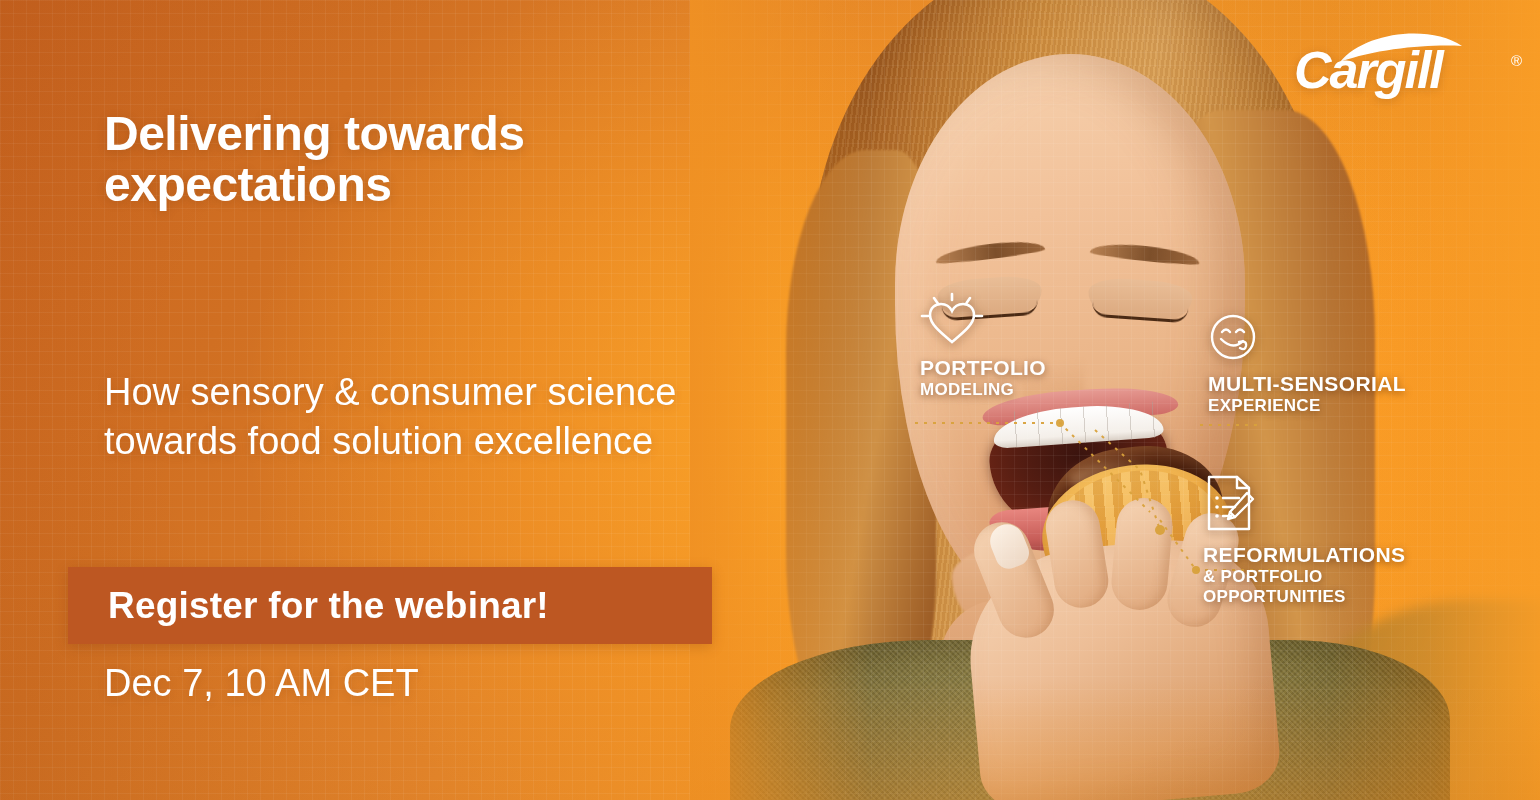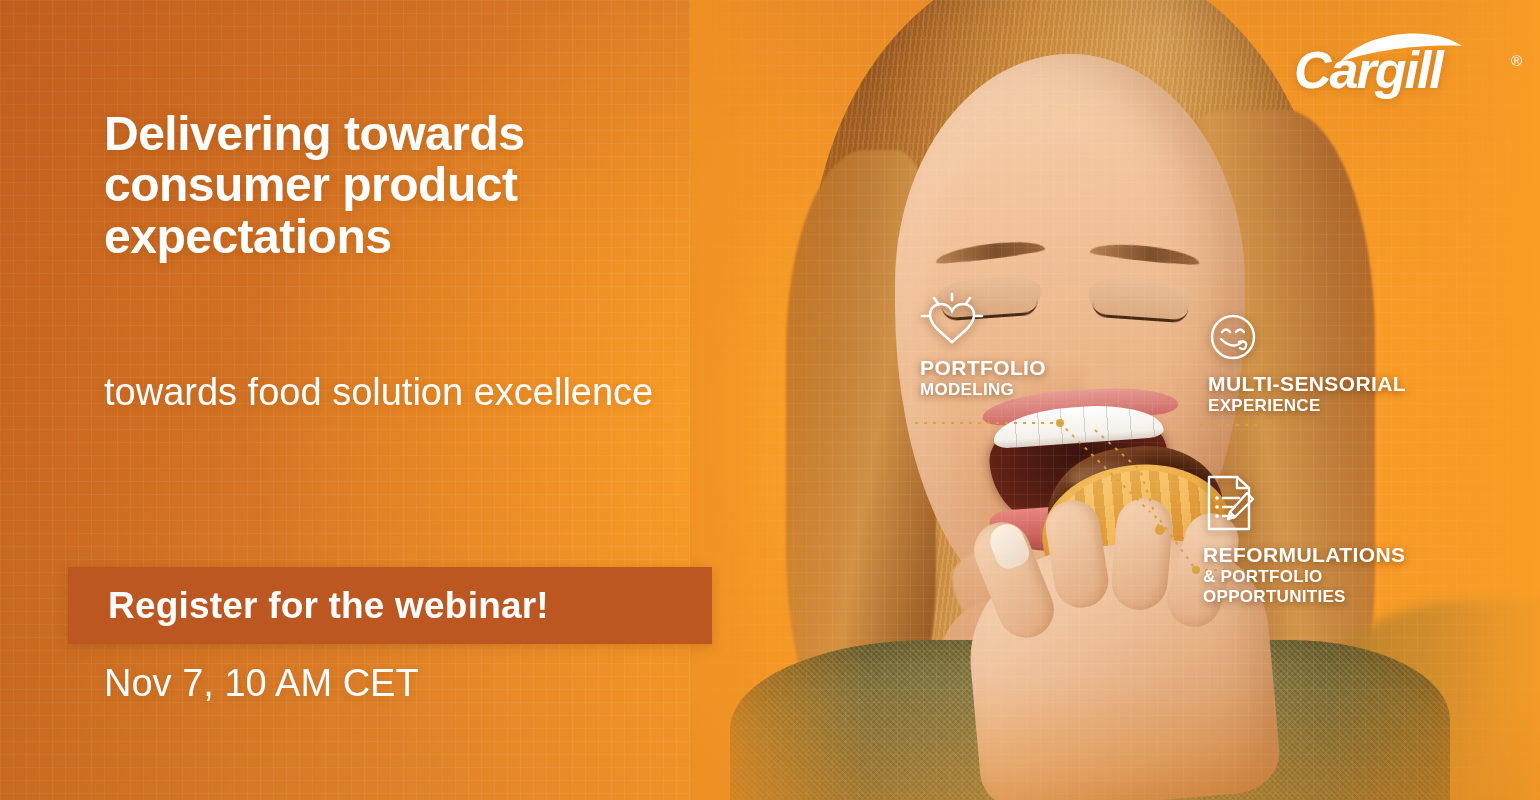--- a/index.html
+++ b/index.html
@@ -340,28 +340,28 @@
       </g>
     </svg>
     <div class="c-title">REFORMULATIONS</div>
     <div class="c-sub">&amp; PORTFOLIO OPPORTUNITIES</div>
   </div>
 
   <div class="content">
 
     <div class="headline">
       <div>Delivering towards</div>
-      <div>consumer product</div>
       <div>expectations</div>
     </div>
 
     <div class="subhead">
+      <div>How sensory &amp; consumer science</div>
       <div>towards food solution excellence</div>
     </div>
 
     <div class="cta">
       <span class="cta-label">Register for the webinar!</span>
     </div>
 
-    <div class="date">Nov 7, 10 AM CET</div>
+    <div class="date">Dec 7, 10 AM CET</div>
   </div>
 
 </div>
 
 </body></html>

